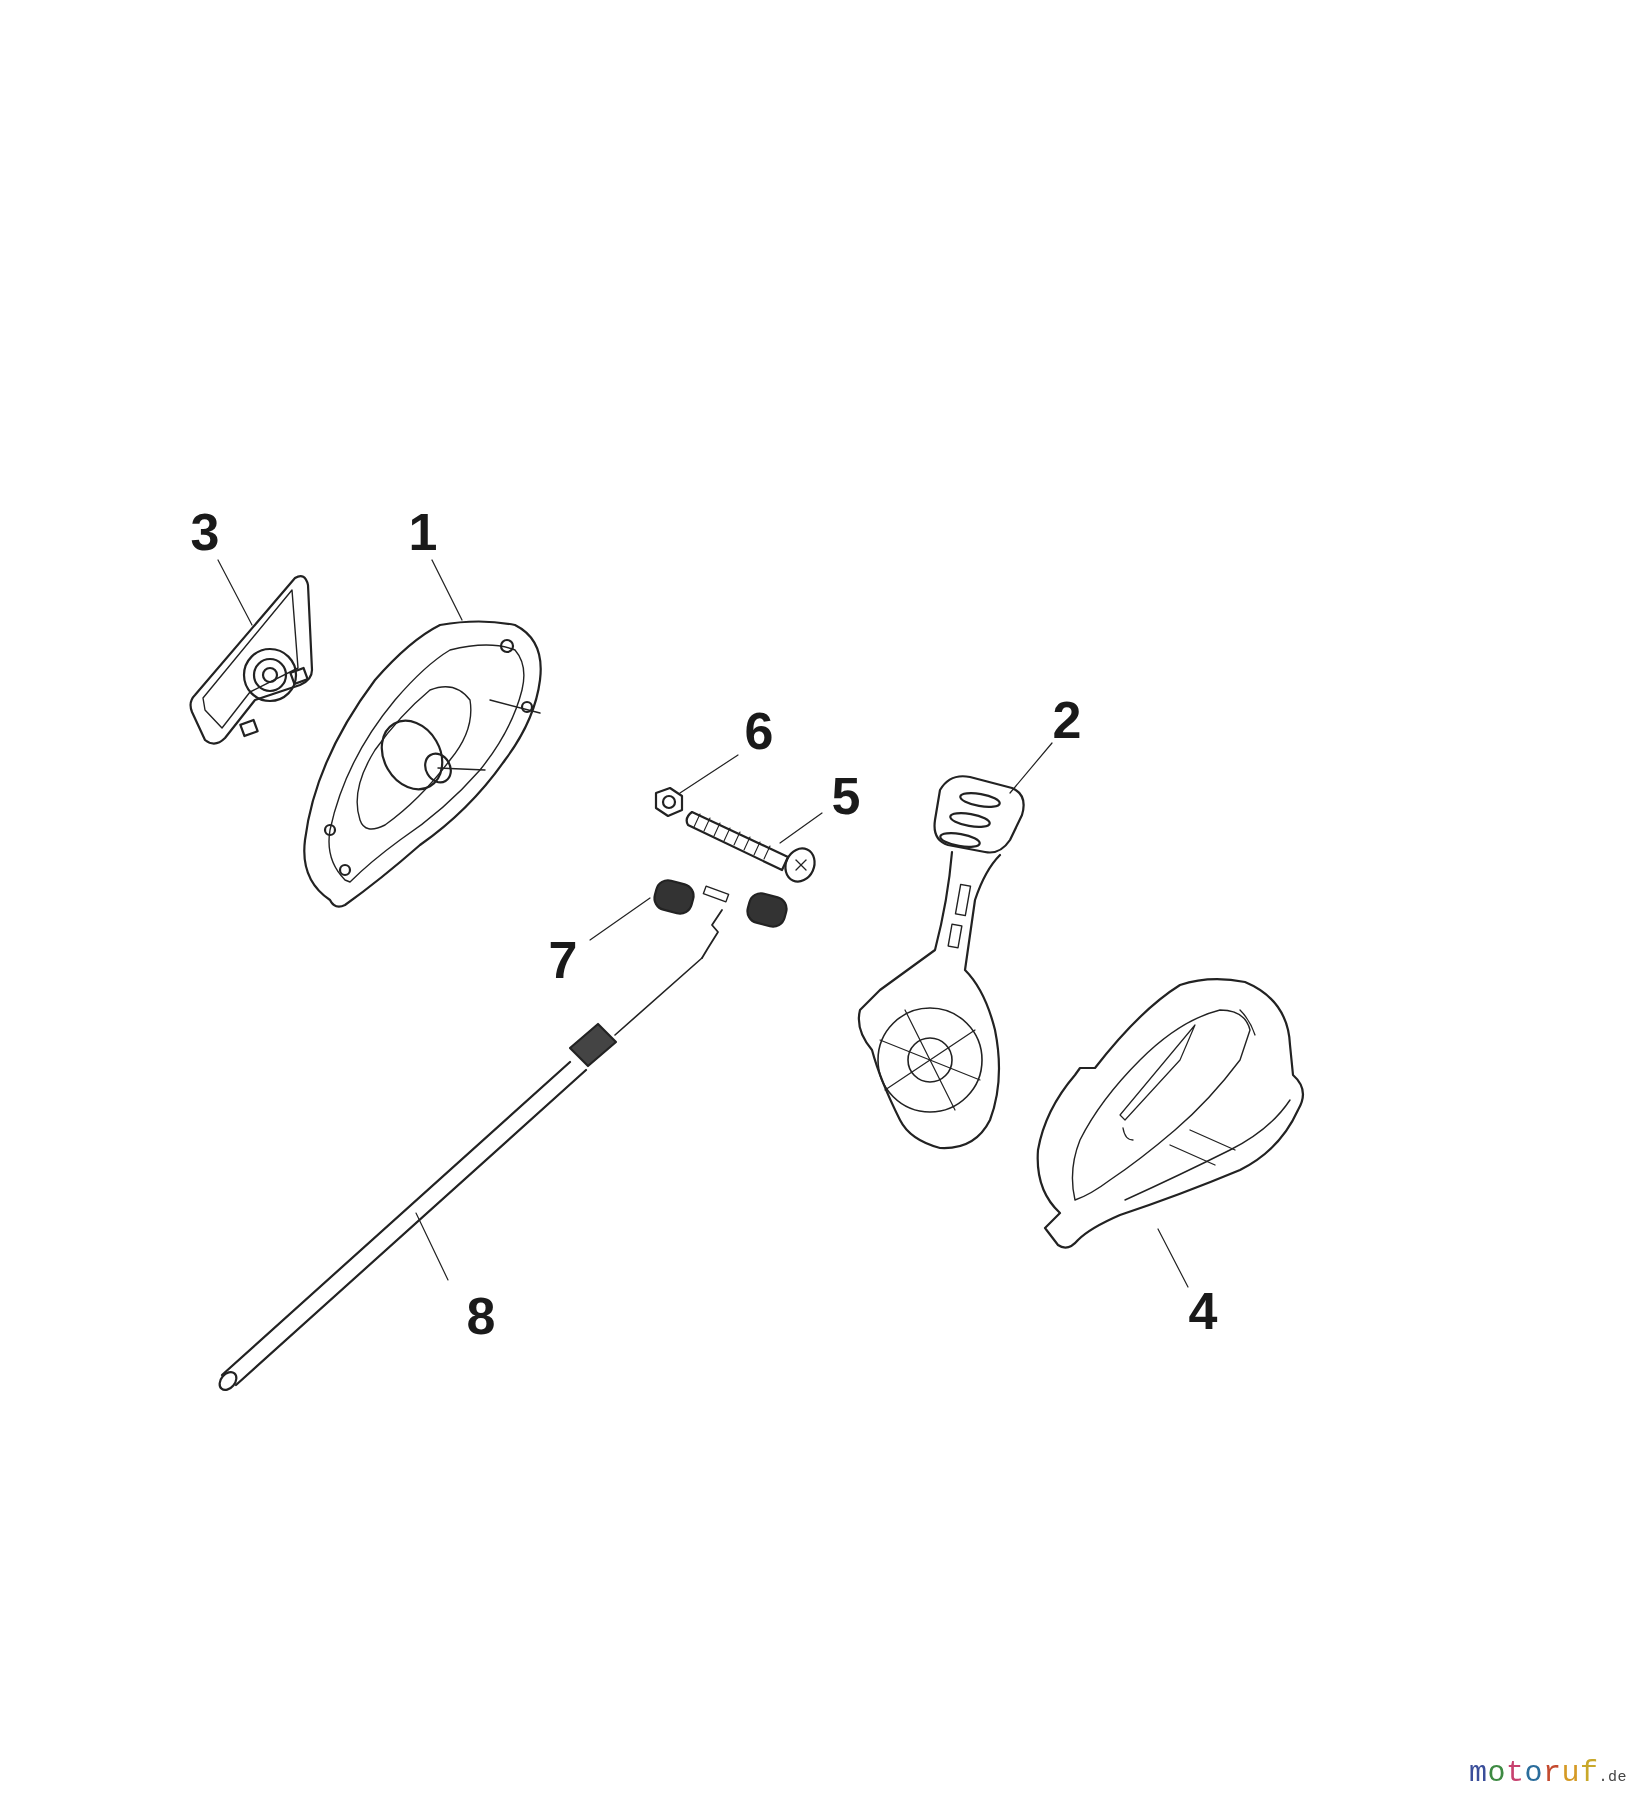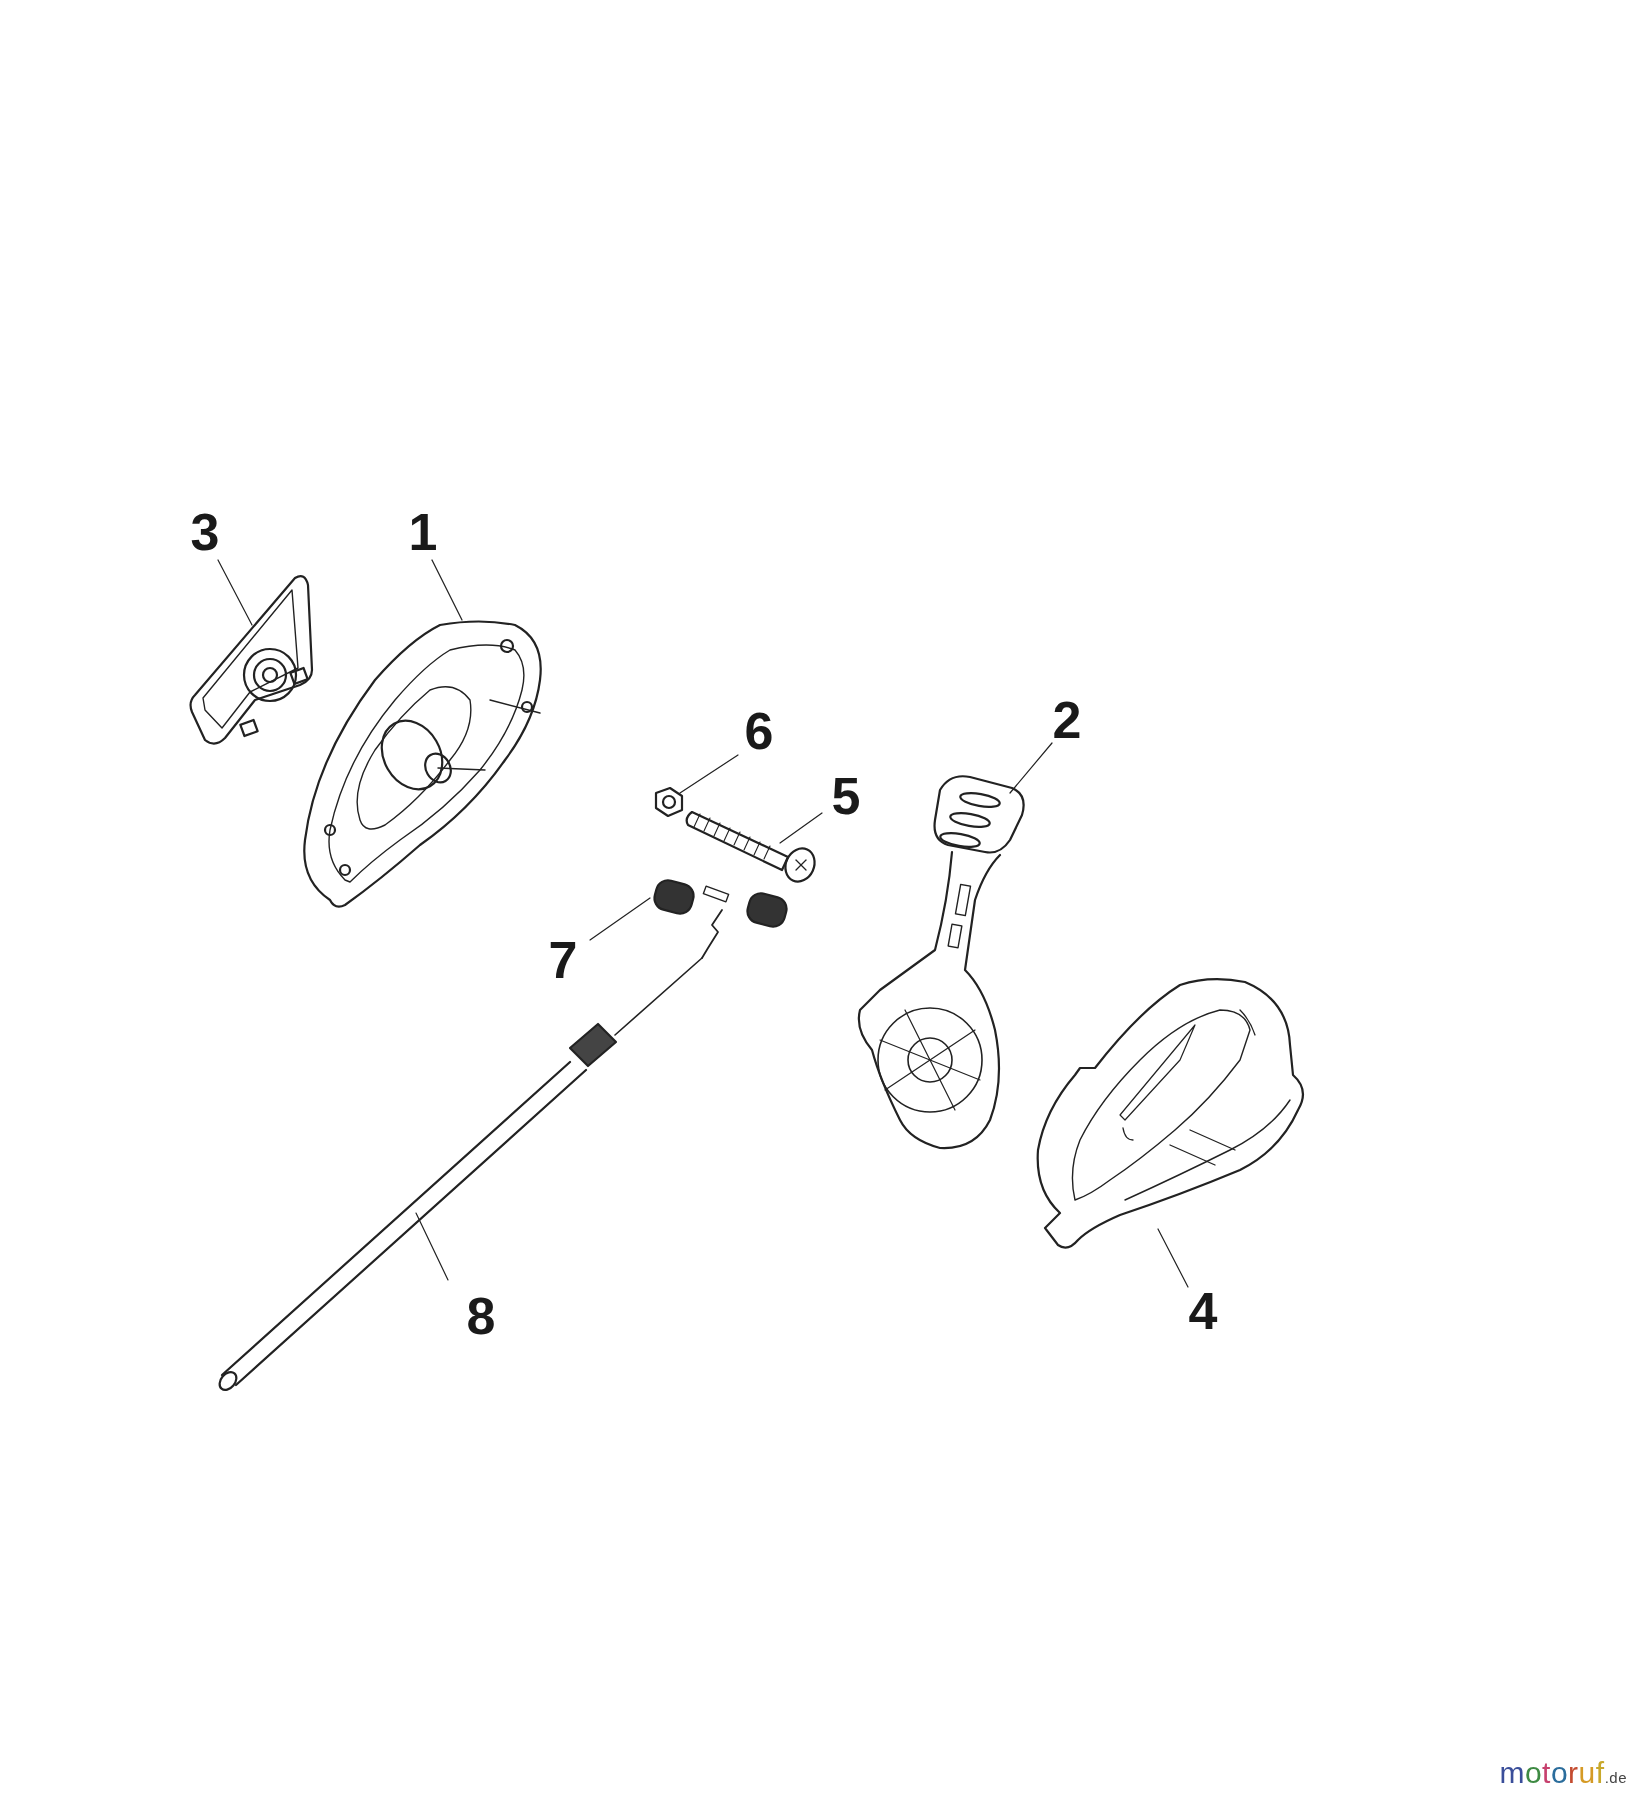--- a/index.html
+++ b/index.html
@@ -1,19 +1,19 @@
 <!DOCTYPE html>
 <html><head>
 <meta charset="utf-8">
 <style>
   html,body{margin:0;padding:0;background:#ffffff;}
   body{width:1639px;height:1800px;position:relative;overflow:hidden;font-family:"Liberation Sans",sans-serif;}
   #diagram{position:absolute;left:0;top:0;width:1639px;height:1800px;}
   .callout{position:absolute;font-family:"Liberation Sans",sans-serif;font-weight:bold;font-size:52px;color:#1a1a1a;line-height:1;transform:translate(-50%,-50%);}
-  .logo{position:absolute;right:12px;bottom:10px;font-family:Liberation Sans, sans-serif;font-size:30px;letter-spacing:0.5px;}
+  .logo{position:absolute;right:12px;bottom:10px;font-family:Liberation Mono, monospace;font-size:30px;letter-spacing:0.5px;}
   .logo .l-m{color:#3a4e9a}
   .logo .l-o1{color:#3e8a43}
   .logo .l-t{color:#c7416e}
   .logo .l-o2{color:#2b6d9c}
   .logo .l-r{color:#c44b2f}
   .logo .l-u{color:#d59a25}
   .logo .l-f{color:#c8a82a}
   .logo .l-de{color:#444;font-size:15px;}
 </style>
 </head>

